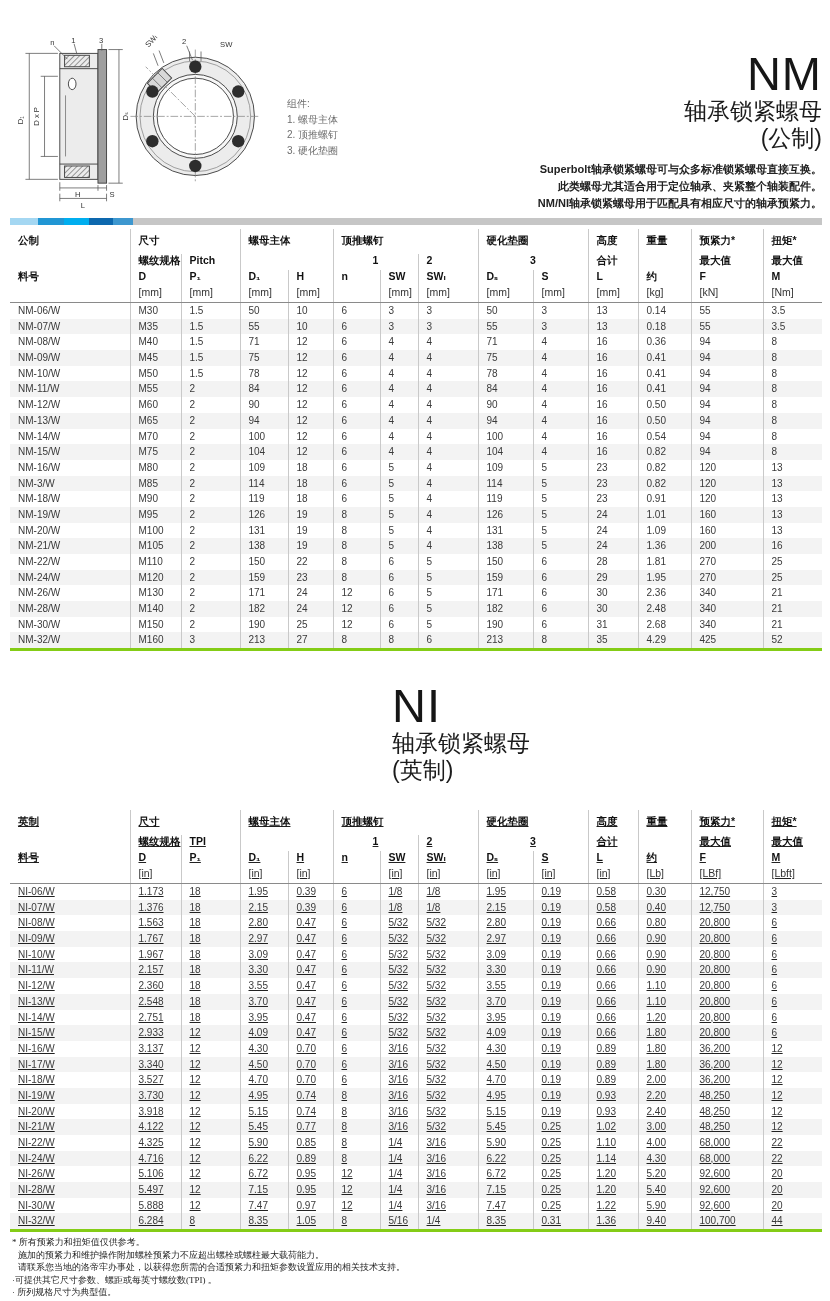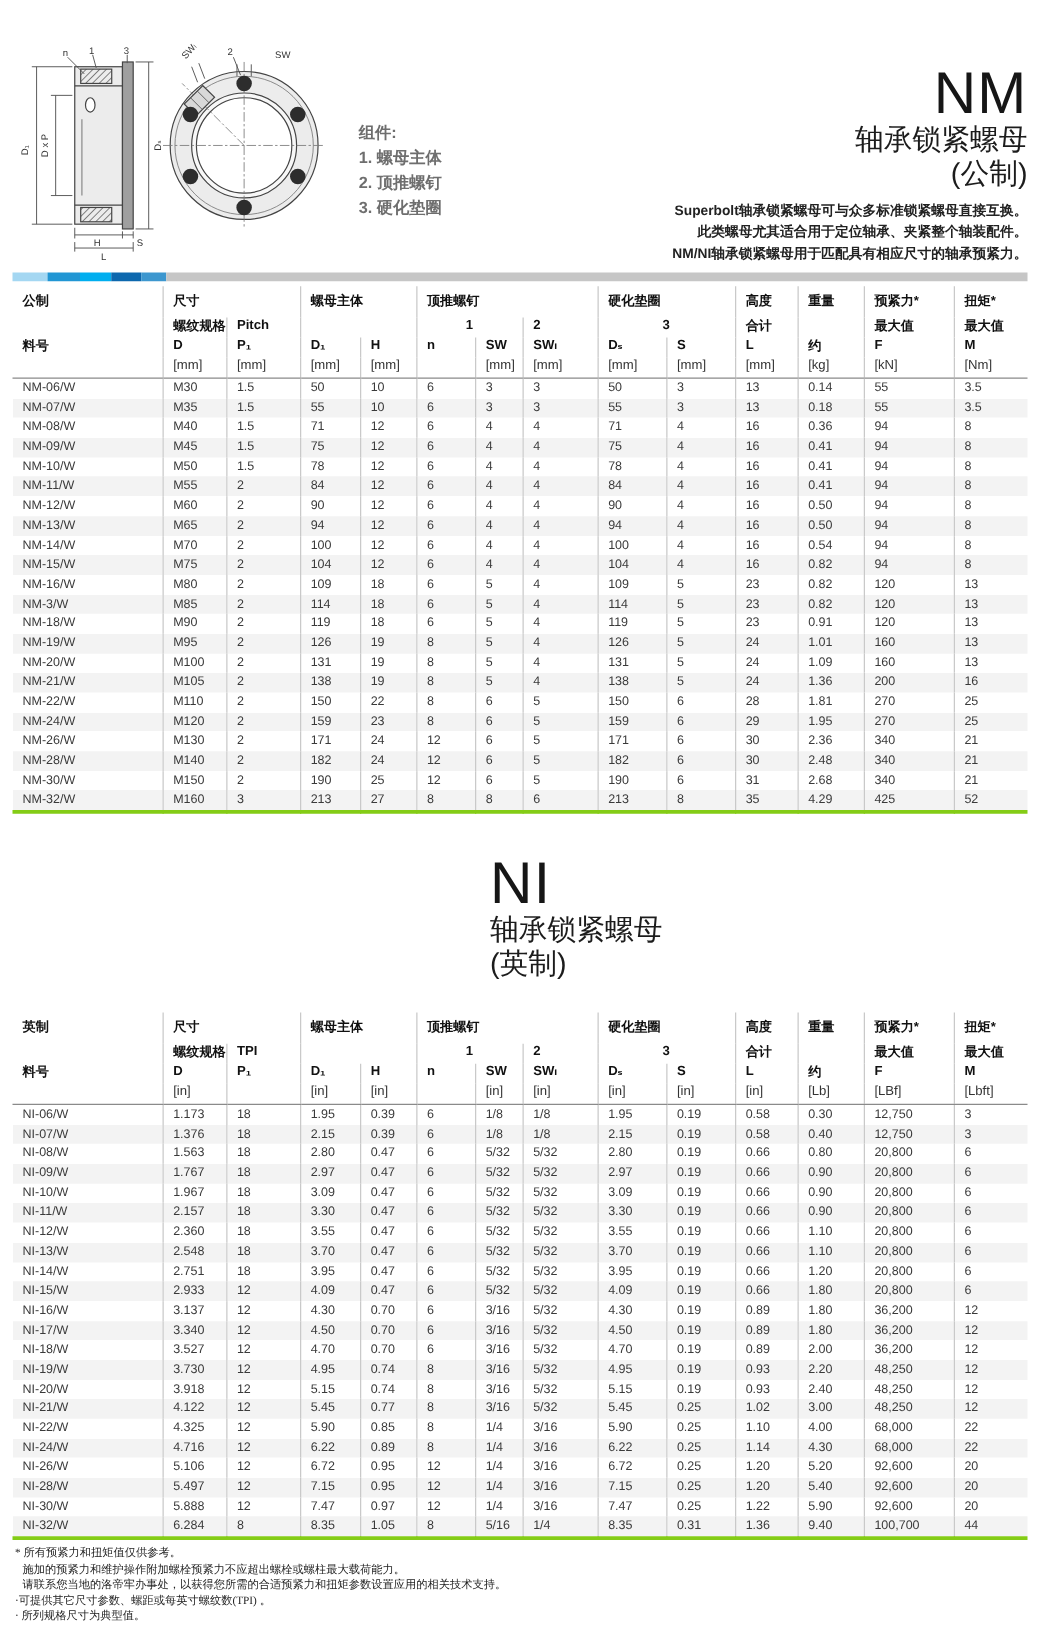--- a/index.html
+++ b/index.html
@@ -2,21 +2,21 @@
 <html><head>
 <meta charset="utf-8">
 <style>
   html,body{margin:0;padding:0;background:#fff;}
   .page{position:relative;width:830px;height:1301px;background:#fff;overflow:hidden;
         font-family:"Liberation Sans","DejaVu Sans",sans-serif;color:#222;}
 
   
   .hero{position:absolute;left:0;top:0;width:830px;height:218px;}
   .drawing{position:absolute;left:14px;top:34px;}
-  .legend{position:absolute;left:287px;top:96px;font-size:13px;color:#6e6e6e;line-height:1.55;font-weight:bold;}
+  .legend{position:absolute;left:287px;top:96px;font-size:10px;color:#6e6e6e;line-height:1.55;}
   .titleblock{position:absolute;right:8px;top:50px;width:430px;text-align:right;}
   .titleblock .big{font-size:47px;font-weight:300;line-height:1.02;letter-spacing:1px;color:#161616;}
   .titleblock .sub{font-size:23px;font-weight:300;line-height:1.18;color:#1c1c1c;}
   .titleblock .desc{margin-top:9px;font-size:11px;font-weight:bold;line-height:1.55;color:#222;}
   .ni-block{position:absolute;right:8px;top:682px;width:430px;}
   .ni-block .big{font-size:47px;font-weight:300;line-height:1.02;letter-spacing:1px;color:#161616;}
   .ni-block .sub{font-size:23px;font-weight:300;line-height:1.18;color:#1c1c1c;}
 
   
   .accent-bar{position:absolute;left:10px;top:218px;width:812px;height:7px;display:flex;}
@@ -32,21 +32,21 @@
   table.data-table th:first-child,table.data-table td:first-child{border-left:none;}
   table.data-table tr.h0 th{height:20px;padding-top:5px;}
   table.data-table tr.h1 th{height:16px;}
   table.data-table tr.h2 th{height:16px;}
   table.data-table tr.h3 th{height:16px;font-weight:400;color:#333;border-bottom:1px solid #8a8a8a;}
   table.data-table th.ctr{text-align:center;padding-left:0;}
   table.data-table td{font-size:10px;color:#3a3a3a;height:15.7px;line-height:15.2px;
                    border-left:1px solid #c9c9c9;}
   table.data-table tbody tr:nth-child(even){background:#f3f3f3;}
   #nm-table{top:229px;}
-  #ni-table{top:810px;}
+  #ni-table{top:810px;text-decoration:underline;}
 
   
   .notes{position:absolute;left:12px;top:1236px;font-size:9px;line-height:1.4;color:#1e1e1e;
          font-family:"Liberation Serif","DejaVu Serif",serif;}
   .notes .ind{padding-left:6px;}
 
   
   .drawing text{font-family:"Liberation Sans","DejaVu Sans",sans-serif;font-size:8px;fill:#333;}
 </style>
 </head>

